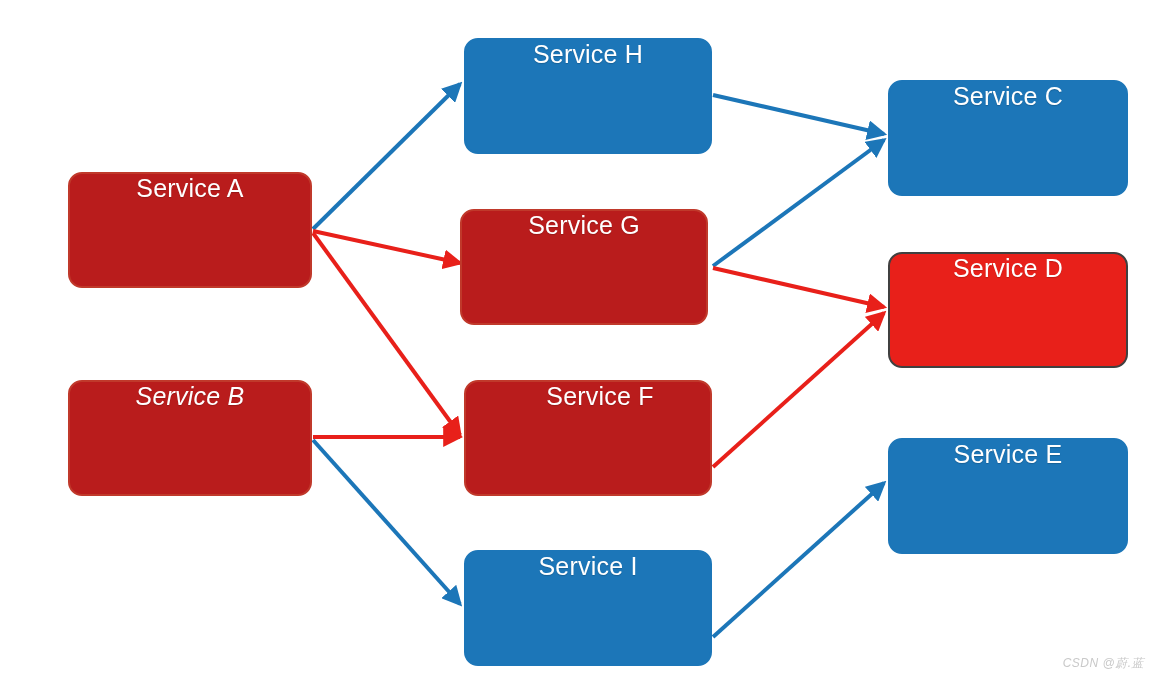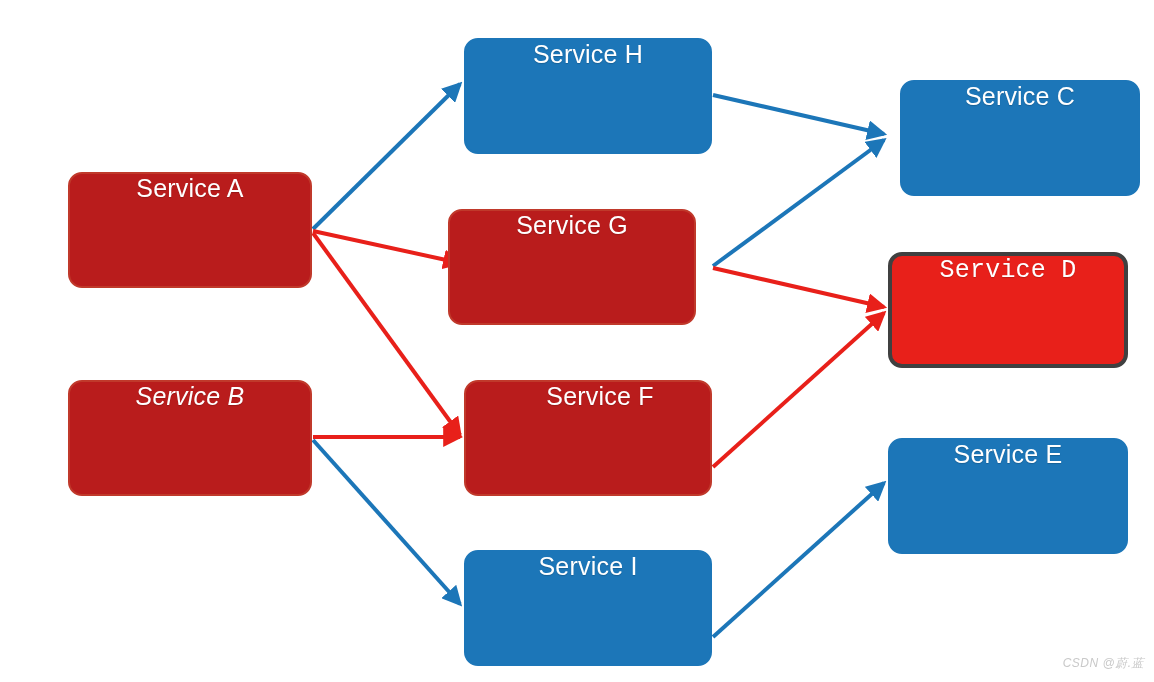--- a/index.html
+++ b/index.html
@@ -41,22 +41,21 @@
   .node-salmon {
     background: #b91c1c;
     border: 2px solid #C0392B;
   }
   .node-blue {
     background: #1C76B8;
     border: 2px solid #1C76B8;
   }
   .node-red {
     background: #E8201A;
-    border: 4px solid #404040;
-    font-family: Liberation Mono, monospace;
+    border: 2px solid #404040;
   }
   .watermark {
     position: absolute;
     right: 10px;
     bottom: 10px;
     font-size: 12px;
     color: #c9c9c9;
     letter-spacing: 0.5px;
     z-index: 4;
     white-space: nowrap;
@@ -94,30 +93,30 @@
   <div id="node-layer">
       <div class="node node-salmon" style="left: 68px; top: 172px; width: 244px; height: 116px;">
         <span>Service A</span>
       </div>
       <div class="node node-salmon" style="left: 68px; top: 380px; width: 244px; height: 116px; font-style: italic;">
         <span>Service B</span>
       </div>
       <div class="node node-blue" style="left: 464px; top: 38px; width: 248px; height: 116px;">
         <span>Service H</span>
       </div>
-      <div class="node node-salmon" style="left: 448px; top: 209px; width: 248px; height: 116px;">
+      <div class="node node-salmon" style="left: 460px; top: 209px; width: 248px; height: 116px;">
         <span>Service G</span>
       </div>
       <div class="node node-salmon" style="left: 464px; top: 380px; width: 248px; height: 116px; padding-left: 24px;">
         <span>Service F</span>
       </div>
       <div class="node node-blue" style="left: 464px; top: 550px; width: 248px; height: 116px;">
         <span>Service I</span>
       </div>
-      <div class="node node-blue" style="left: 888px; top: 80px; width: 240px; height: 116px; margin-left: 12px;">
+      <div class="node node-blue" style="left: 888px; top: 80px; width: 240px; height: 116px;">
         <span>Service C</span>
       </div>
       <div class="node node-red" style="left: 888px; top: 252px; width: 240px; height: 116px;">
         <span>Service D</span>
       </div>
       <div class="node node-blue" style="left: 888px; top: 438px; width: 240px; height: 116px;">
         <span>Service E</span>
       </div>
     </div>
 

